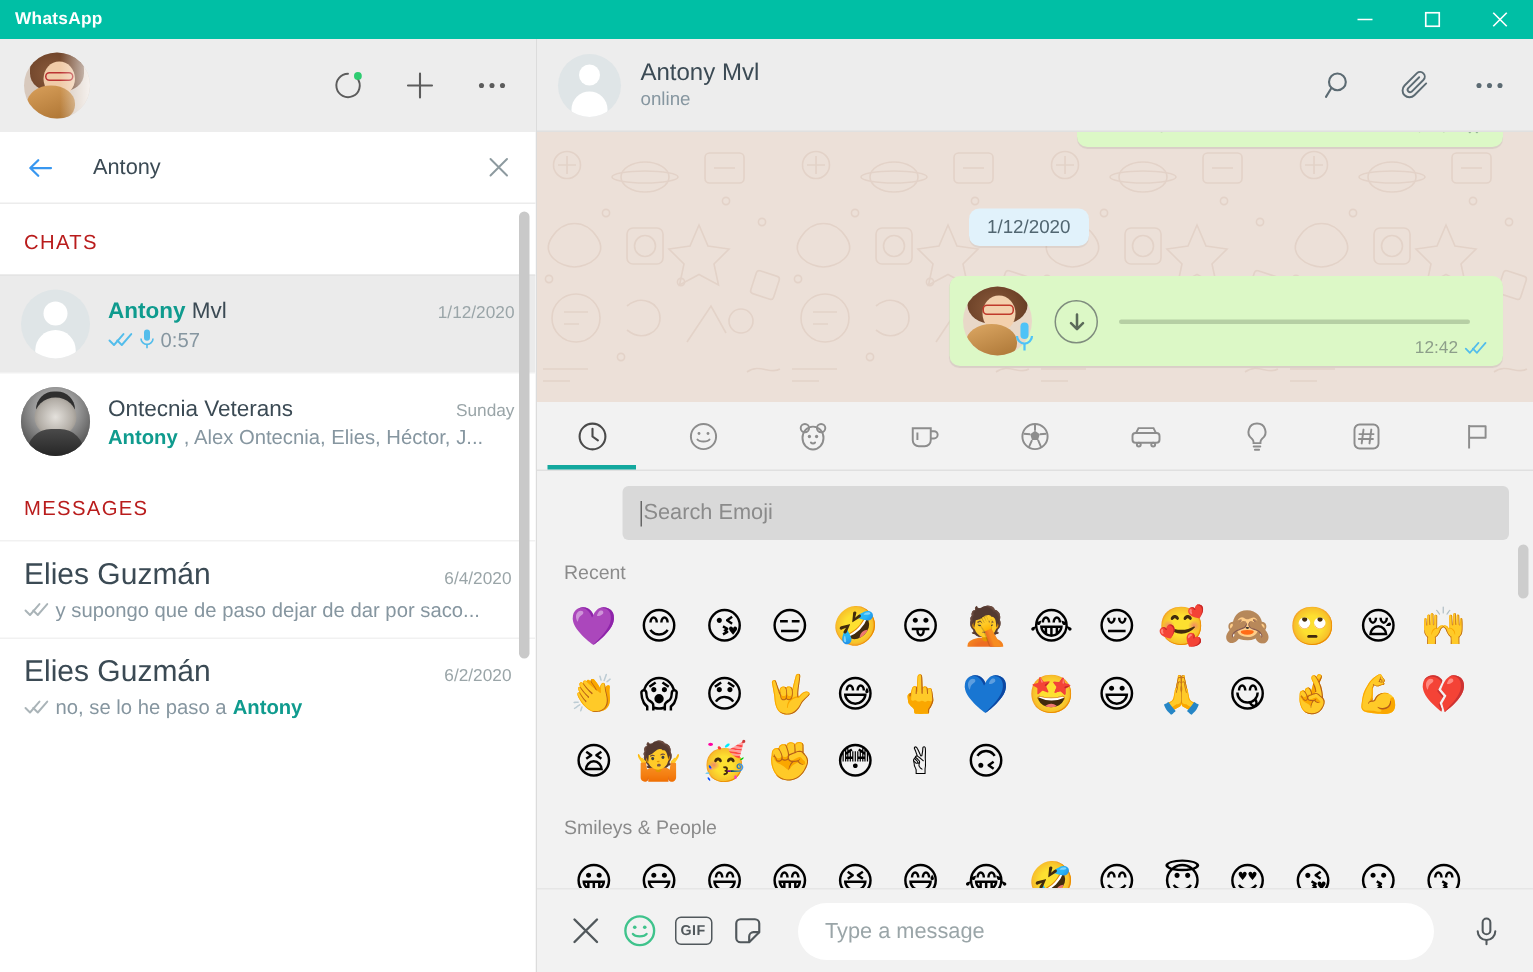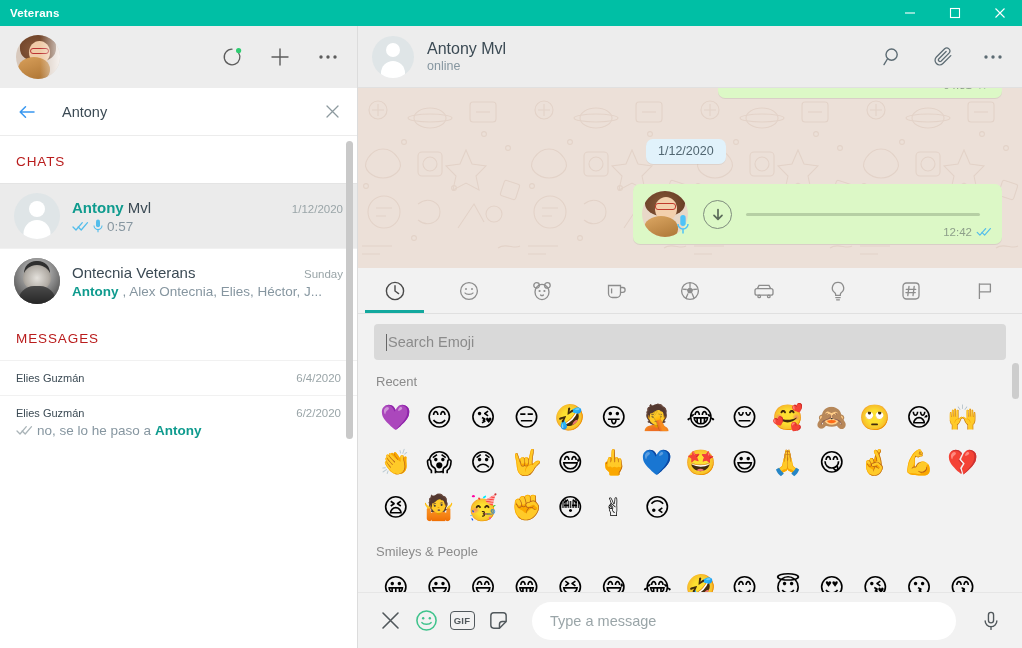--- a/index.html
+++ b/index.html
@@ -112,21 +112,21 @@
   .row-line2 { display: flex; align-items: center; gap: 4px; margin-top: 3px;
      font-size: 13.5px; color: #8696a0; white-space: nowrap; overflow: hidden; }
   .row-line2 b { color: #0f9b8e; font-weight: bold; }
   .row-line2 .snip { overflow: hidden; text-overflow: ellipsis; }
   .ticks { flex: 0 0 auto; display:inline-flex; }
   .ticks.blue { color: #53BDEB; }
   .ticks.grey { color: #aab4b8; }
 
   .msg-row { display: block; padding: 11px 16px 11px 16px; border-top: 1px solid #f1f1f1; }
   .msg-row .l1 { display: flex; align-items: baseline; }
-  .msg-row .name { font-size: 11px; color: #3b4a54; }
+  .msg-row .name { font-size: 20px; color: #3b4a54; }
   .msg-row .date { margin-left: auto; font-size: 11.5px; color: #9aa5a8; }
   .msg-row .l2 { display:flex; align-items:center; gap:4px; margin-top: 4px;
      font-size: 13.5px; color: #8696a0; white-space: nowrap; overflow: hidden; }
   .msg-row .l2 b { color:#0f9b8e; font-weight: bold; }
 
   .left-sb {
     position: absolute; right: 4px; top: 5px; width: 7px; height: 298px;
     background: #c9c9c9; border-radius: 4px;
   }
 
@@ -205,21 +205,21 @@
   }
   .etab { flex: 1 1 0; display: flex; align-items: center; justify-content: center;
     color: #8d8d8d; position: relative; }
   .etab.active { color: #4a4a4a; }
   .etab.active::after {
     content: ""; position: absolute; left: 10%; right: 10%; bottom: 0; height: 3px; background: #13A89E;
   }
   .emoji-search-wrap { padding: 10px 16px 0 16px; background: #F2F2F2; }
   .emoji-search {
     height: 36px; background: #D9D9D9; border-radius: 4px; display: flex; align-items: center;
-    padding: 0 12px; font-size: 14.5px; color: #8b8b8b; position: relative;
+    padding: 0 12px; font-size: 14.5px; color: #8b8b8b; position: relative; margin-left: 41px;
   }
   .emoji-search .caret { width: 1px; height: 17px; background: #666; margin-right: 1px; }
   .emoji-body { flex: 1 1 auto; overflow: hidden; padding: 0 16px; position: relative; }
   .emoji-cat { font-size: 13px; color: #8b8b8b; padding: 14px 0 6px 2px; }
   .emoji-grid { display: flex; flex-wrap: wrap; }
   .emoji-cell {
     width: 43.6px; height: 45px; display: flex; align-items: center; justify-content: center;
     font-size: 25px; line-height: 1;
     font-family: "DejaVu Sans", sans-serif;
   }
@@ -247,21 +247,21 @@
   .comp-input::placeholder { color: #9aa5a8; }
   .comp-mic { width: 26px; height: 26px; margin-left: 14px; color: #51585c; flex: 0 0 26px;
      display:flex; align-items:center; justify-content:center; }
 </style>
 </head>
 <body>
 
 <div class="app">
 
   <div class="titlebar">
-    <div class="app-title">Veterans</div>
+    <div class="app-title">WhatsApp</div>
     <div class="win-controls">
       <div class="win-btn">
         <svg width="12" height="12" viewBox="0 0 12 12">
             <path d="M1 6h10" stroke="currentColor" stroke-width="1.1"></path>
           </svg>
       </div>
       <div class="win-btn">
         <svg width="12" height="12" viewBox="0 0 12 12">
             <rect x="1.5" y="1.5" width="9" height="9" fill="none" stroke="currentColor" stroke-width="1.1"></rect>
           </svg>
@@ -376,20 +376,29 @@
             </div>
           </div>
         </div>
 
         <div class="sec-head">MESSAGES</div>
 
         <div class="msg-row">
           <div class="l1">
             <div class="name">Elies Guzmán</div>
             <div class="date">6/4/2020</div>
+          </div>
+          <div class="l2">
+            <span class="ticks grey">
+              <svg width="17" height="11" viewBox="0 0 17 11" fill="none" stroke="currentColor" stroke-width="1.3" stroke-linecap="round" stroke-linejoin="round">
+                  <path d="M1 6l3 3 6.3-7.3"></path>
+                  <path d="M6.2 6l3 3L15.5 1.7"></path>
+                </svg>
+            </span>
+            <span class="snip">y supongo que de paso dejar de dar por saco...</span>
           </div>
         </div>
 
         <div class="msg-row">
           <div class="l1">
             <div class="name">Elies Guzmán</div>
             <div class="date">6/2/2020</div>
           </div>
           <div class="l2">
             <span class="ticks grey">

